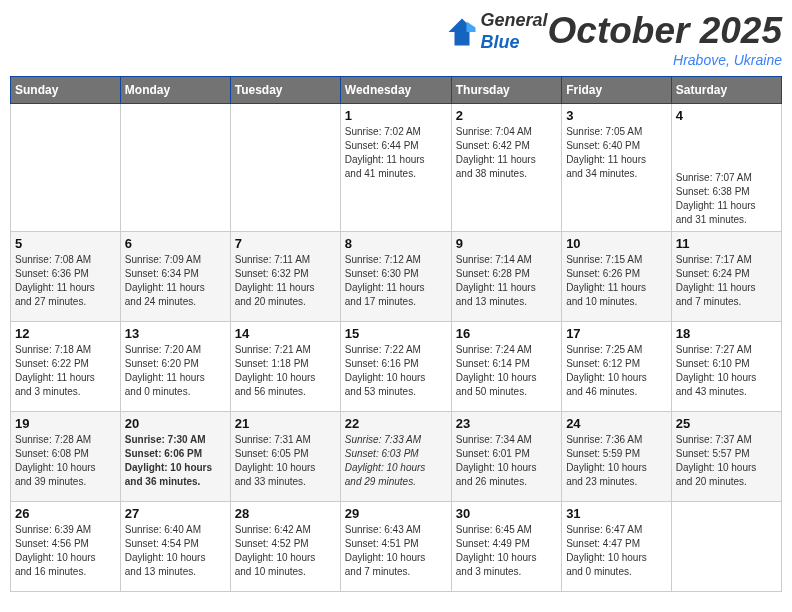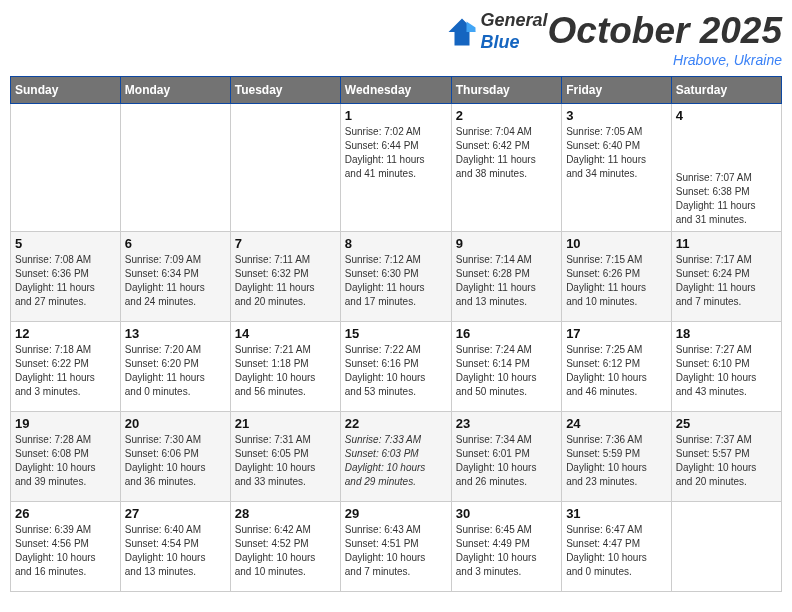--- a/index.html
+++ b/index.html
@@ -264,21 +264,21 @@
       <tr>
         <td>
           <div class="day-number">19</div>
           <div class="day-info" style="white-space: pre-line;">Sunrise: 7:28 AM
 Sunset: 6:08 PM
 Daylight: 10 hours
 and 39 minutes.</div>
         </td>
         <td>
           <div class="day-number">20</div>
-          <div class="day-info" style="white-space: pre-line;">Sunrise: 7:30 AM
+          <div class="day-info" style="white-space: pre-line; font-weight: bold;">Sunrise: 7:30 AM
 Sunset: 6:06 PM
 Daylight: 10 hours
 and 36 minutes.</div>
         </td>
         <td>
           <div class="day-number">21</div>
           <div class="day-info" style="white-space: pre-line;">Sunrise: 7:31 AM
 Sunset: 6:05 PM
 Daylight: 10 hours
 and 33 minutes.</div>

